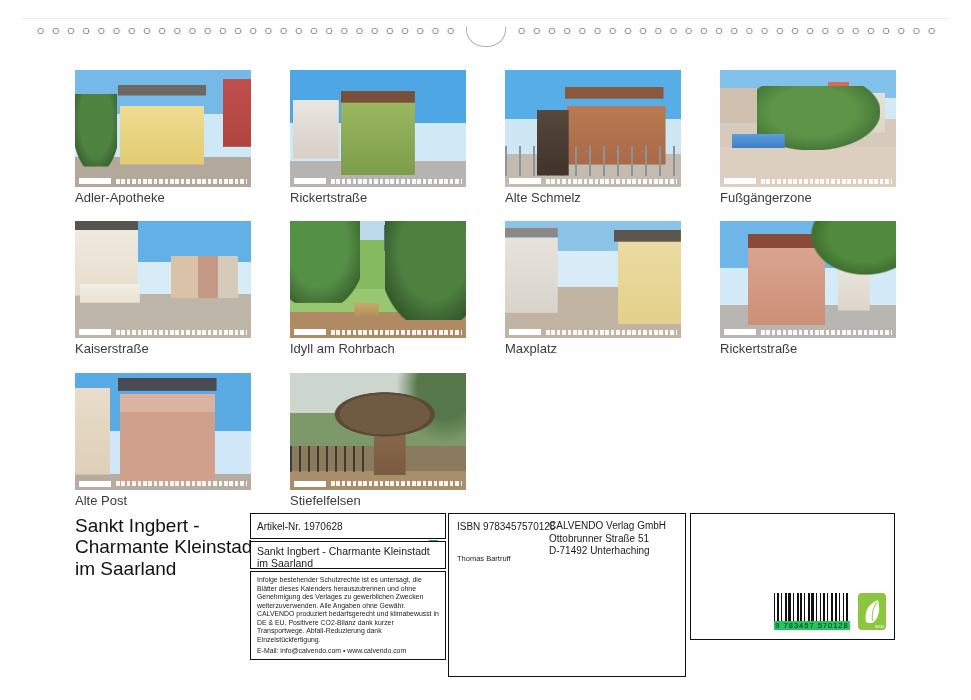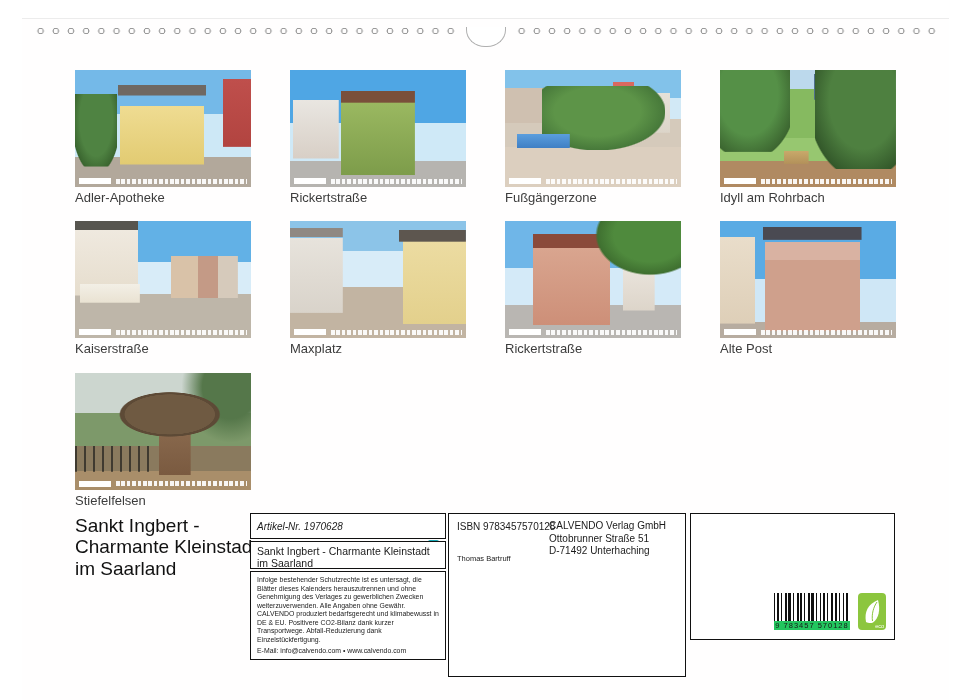--- a/index.html
+++ b/index.html
@@ -97,21 +97,21 @@
     radial-gradient(ellipse at 50% 50%,#6f5a42 0 60%,#5d4a36 61% 66%,rgba(0,0,0,0) 68%) no-repeat 60% 26%/60% 40%,
     linear-gradient(#8a6a4e,#7a5a40) no-repeat 58% 78%/18% 42%,
     repeating-linear-gradient(90deg,#3f3a30 0 2px,rgba(0,0,0,0) 2px 9px) no-repeat 0 80%/46% 22%,
     radial-gradient(ellipse at 70% 20%,#55774a 40%,rgba(0,0,0,0) 70%) no-repeat 100% 0/40% 60%,
     linear-gradient(180deg,#ccd6cf 0 34%,#7d996a 34% 62%,#8a7a5e 62% 84%,#a98e6a 84%);}
   
   .footer{position:absolute;left:0;top:513px;width:971px;height:130px;}
   .big-title{position:absolute;left:75px;top:2px;width:205px;font-size:19px;line-height:1.12;color:#111;}
   .col-left{position:absolute;left:250px;top:0;width:196px;height:127px;display:flex;flex-direction:column;}
   .cell{border:1.5px solid #111;background:#fff;box-sizing:border-box;}
-  .cell1{height:26px;display:flex;align-items:center;justify-content:space-between;padding:12px 6px;margin-bottom:2px;font-style:italic;}
+  .cell1{height:26px;display:flex;align-items:center;justify-content:space-between;padding:12px 6px;margin-bottom:2px;}
   .cell2{min-height:28px;padding:3px 6px;margin-bottom:2px;font-size:10.5px;line-height:1.18;}
   .cell3{flex:1;padding:4px 6px;font-size:6.9px;line-height:1.24;color:#222;}
   .artikel{font-size:10px;}
   .cal-logo{display:flex;align-items:center;gap:1px;margin-top:40px;}
   .cal-wordmark{display:flex;flex-direction:column;align-items:flex-end;}
   .cal-text{font-size:9.5px;font-weight:bold;color:#3a3a3a;letter-spacing:.4px;}
   .cal-tag{width:46px;height:2.5px;background:#18a7b3;margin-top:1px;border-radius:1px;}
   .cal-icon{width:11px;height:13px;background:linear-gradient(135deg,#18a7b3 70%,#5fc6cf 70%);border-radius:2px 2px 2px 0;}
   .legal{margin:0 0 2px 0;}
   .contact{margin:0;}
@@ -145,36 +145,42 @@
       </div>
     <div class="caption">Adler-Apotheke</div>
   </div>
   <div class="card">
     <div class="photo s3">
         <div class="strip"></div>
       </div>
     <div class="caption">Rickertstraße</div>
   </div>
   <div class="card">
+    <div class="photo s4">
+        <div class="strip"></div>
+      </div>
+    <div class="caption">Alte Schmelz</div>
+  </div>
+  <div class="card">
     <div class="photo s5">
         <div class="strip"></div>
       </div>
     <div class="caption">Fußgängerzone</div>
   </div>
   <div class="card">
+    <div class="photo s7">
+        <div class="strip"></div>
+      </div>
+    <div class="caption">Kaiserstraße</div>
+  </div>
+  <div class="card">
     <div class="photo s8">
         <div class="strip"></div>
       </div>
     <div class="caption">Idyll am Rohrbach</div>
-  </div>
-  <div class="card">
-    <div class="photo s7">
-        <div class="strip"></div>
-      </div>
-    <div class="caption">Kaiserstraße</div>
   </div>
   <div class="card">
     <div class="photo s9">
         <div class="strip"></div>
       </div>
     <div class="caption">Maxplatz</div>
   </div>
   <div class="card">
     <div class="photo s10">
         <div class="strip"></div>

